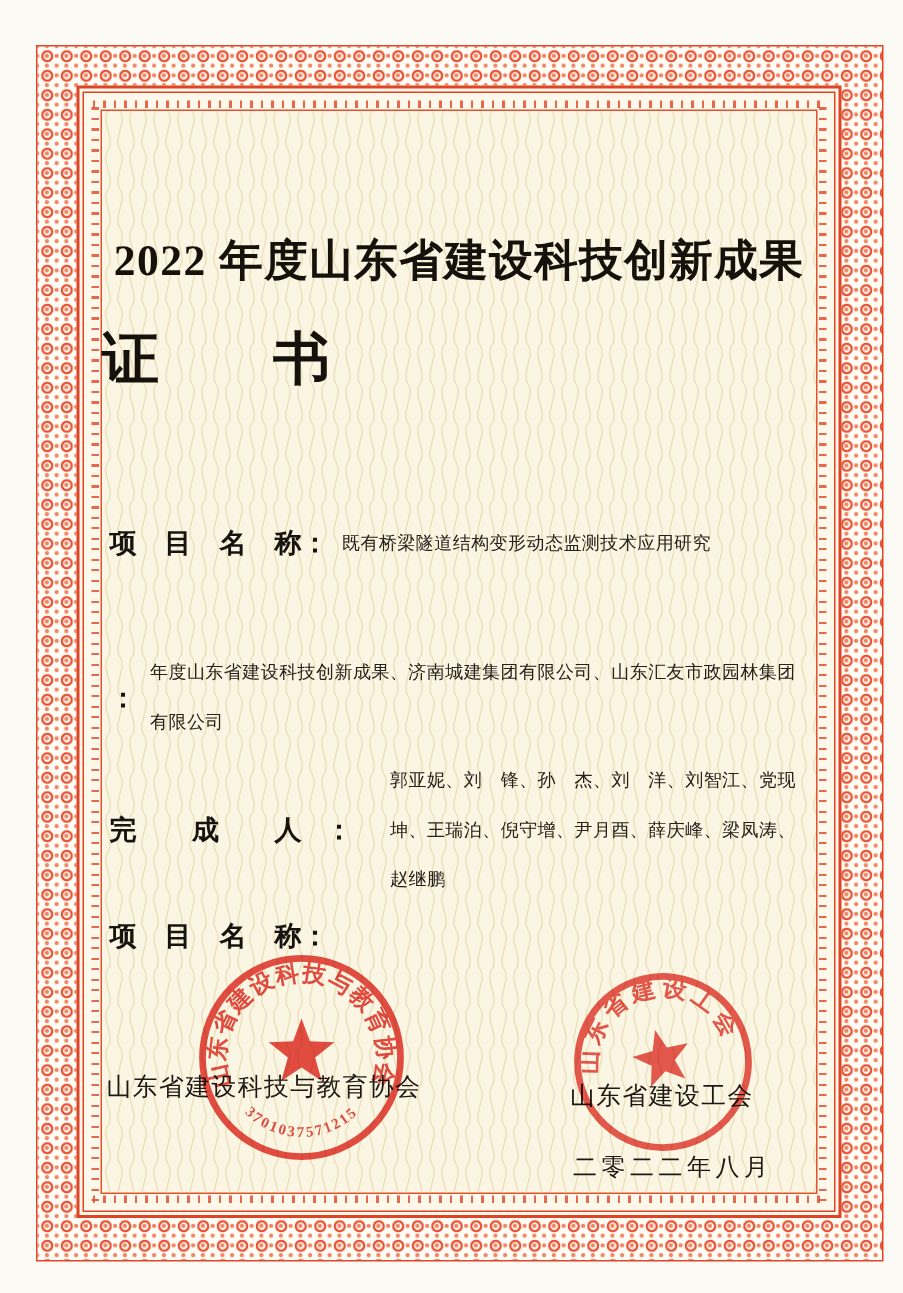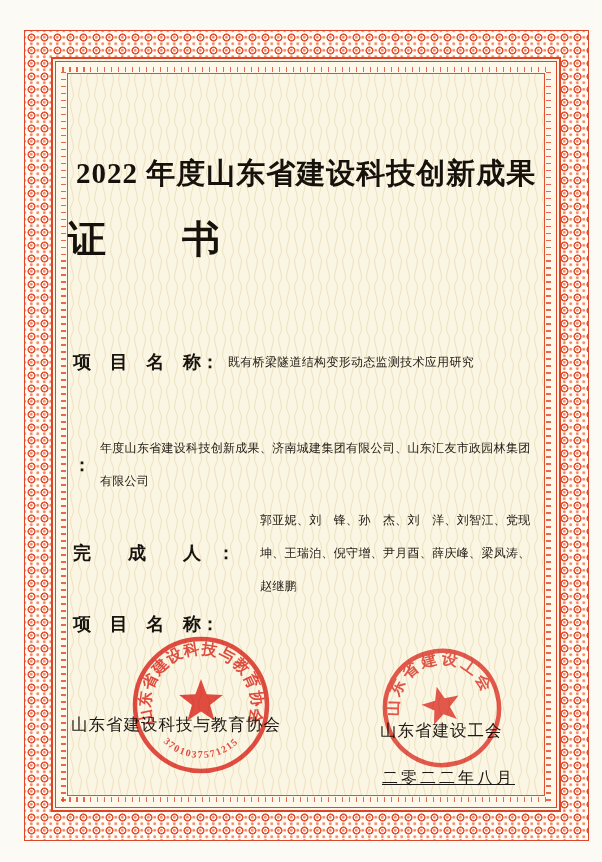--- a/index.html
+++ b/index.html
@@ -50,21 +50,21 @@
     font-size:18px;font-weight:bold;color:#17130e;line-height:33px;
     text-align:justify;text-align-last:justify;
   }
   .colon{flex:none;font-size:18px;font-weight:bold;color:#17130e;line-height:33px;}
   .val{
     flex:1;margin-left:9px;font-size:12px;line-height:33px;color:#26211a;
     letter-spacing:.3px;
   }
   .org-left{position:absolute;left:3px;top:640px;font-size:16.5px;letter-spacing:1px;color:#1d1813;white-space:nowrap;}
   .org-right{position:absolute;left:312px;top:646px;font-size:16.5px;letter-spacing:1px;color:#1d1813;white-space:nowrap;}
-  .cert-date{position:absolute;left:314px;top:694px;font-size:16px;letter-spacing:3px;color:#1d1813;white-space:nowrap;text-decoration:underline;}
+  .cert-date{position:absolute;left:314px;top:694px;font-size:16px;letter-spacing:3px;color:#1d1813;white-space:nowrap;}
   .stamp{position:absolute;mix-blend-mode:multiply;}
   .stampL{left:60px;top:558px;width:146px;height:146px;opacity:.85;}
   .stampR{left:310px;top:570px;width:128px;height:128px;opacity:.8;transform:rotate(-14deg);}
   .stamp text{font-family:"Liberation Serif","DejaVu Serif",serif;fill:#e03127;font-weight:bold;}
 </style>
 </head>
 <body>
 
 <div class="band"></div>
 

